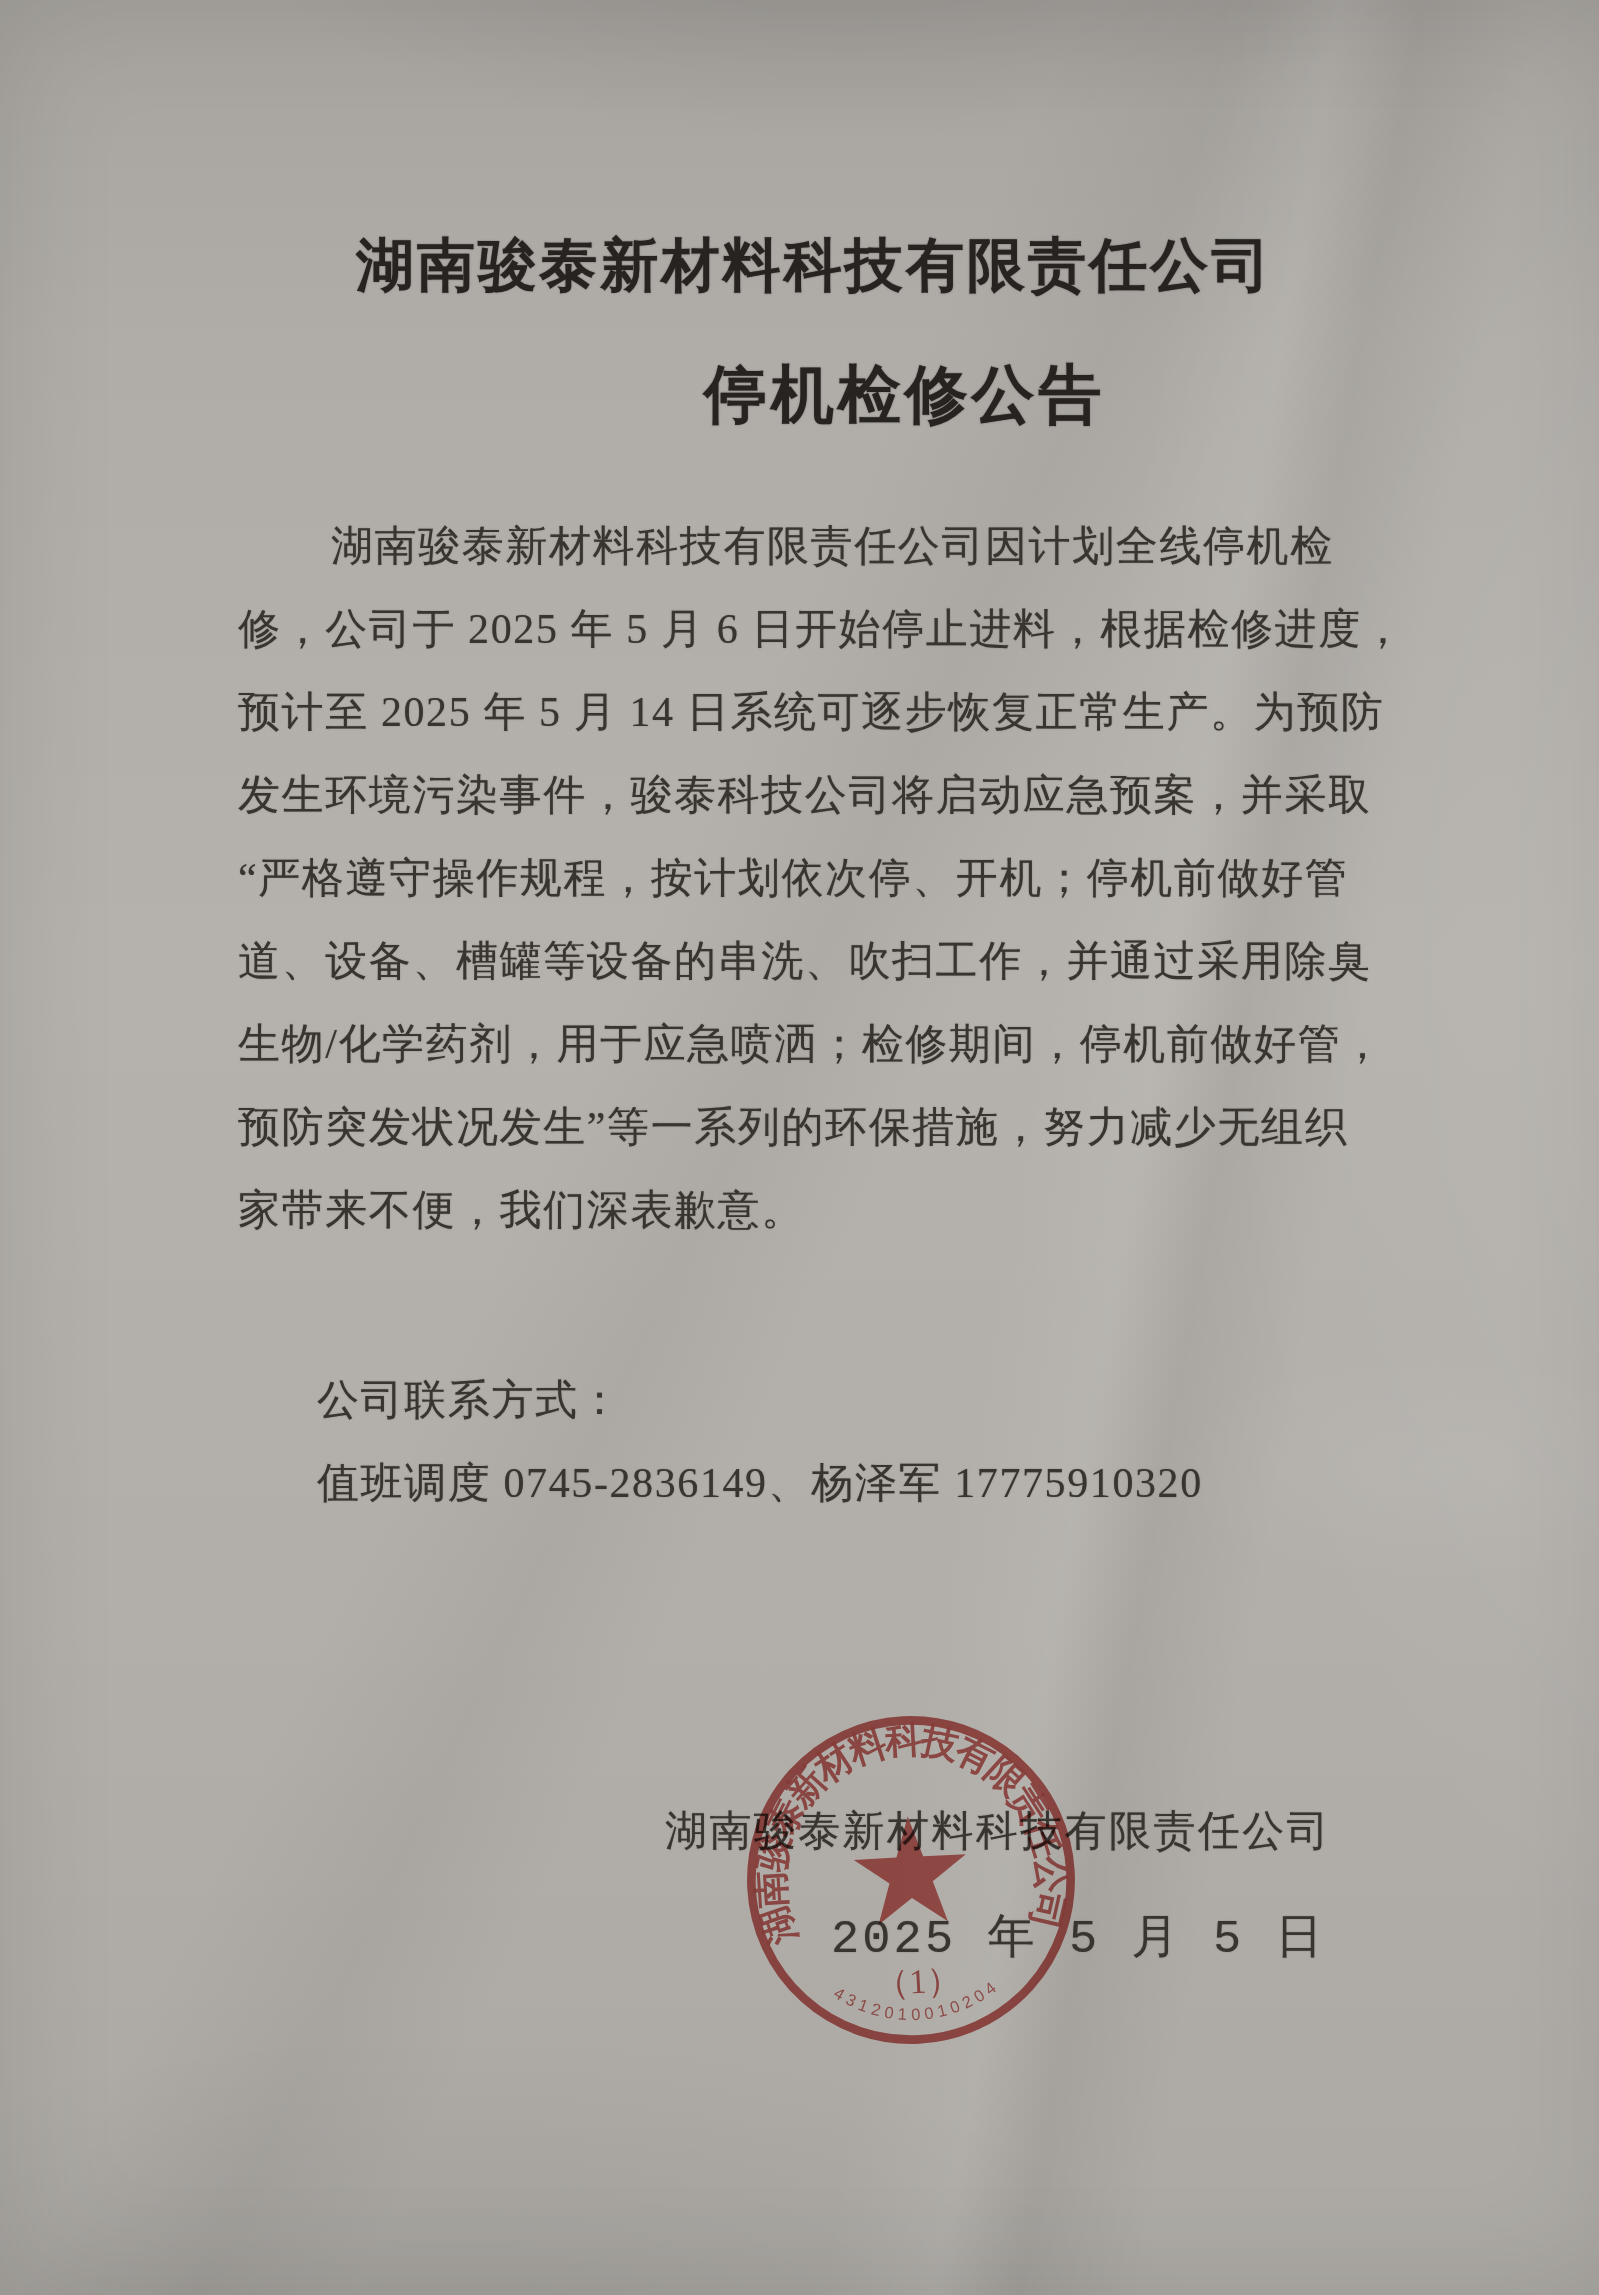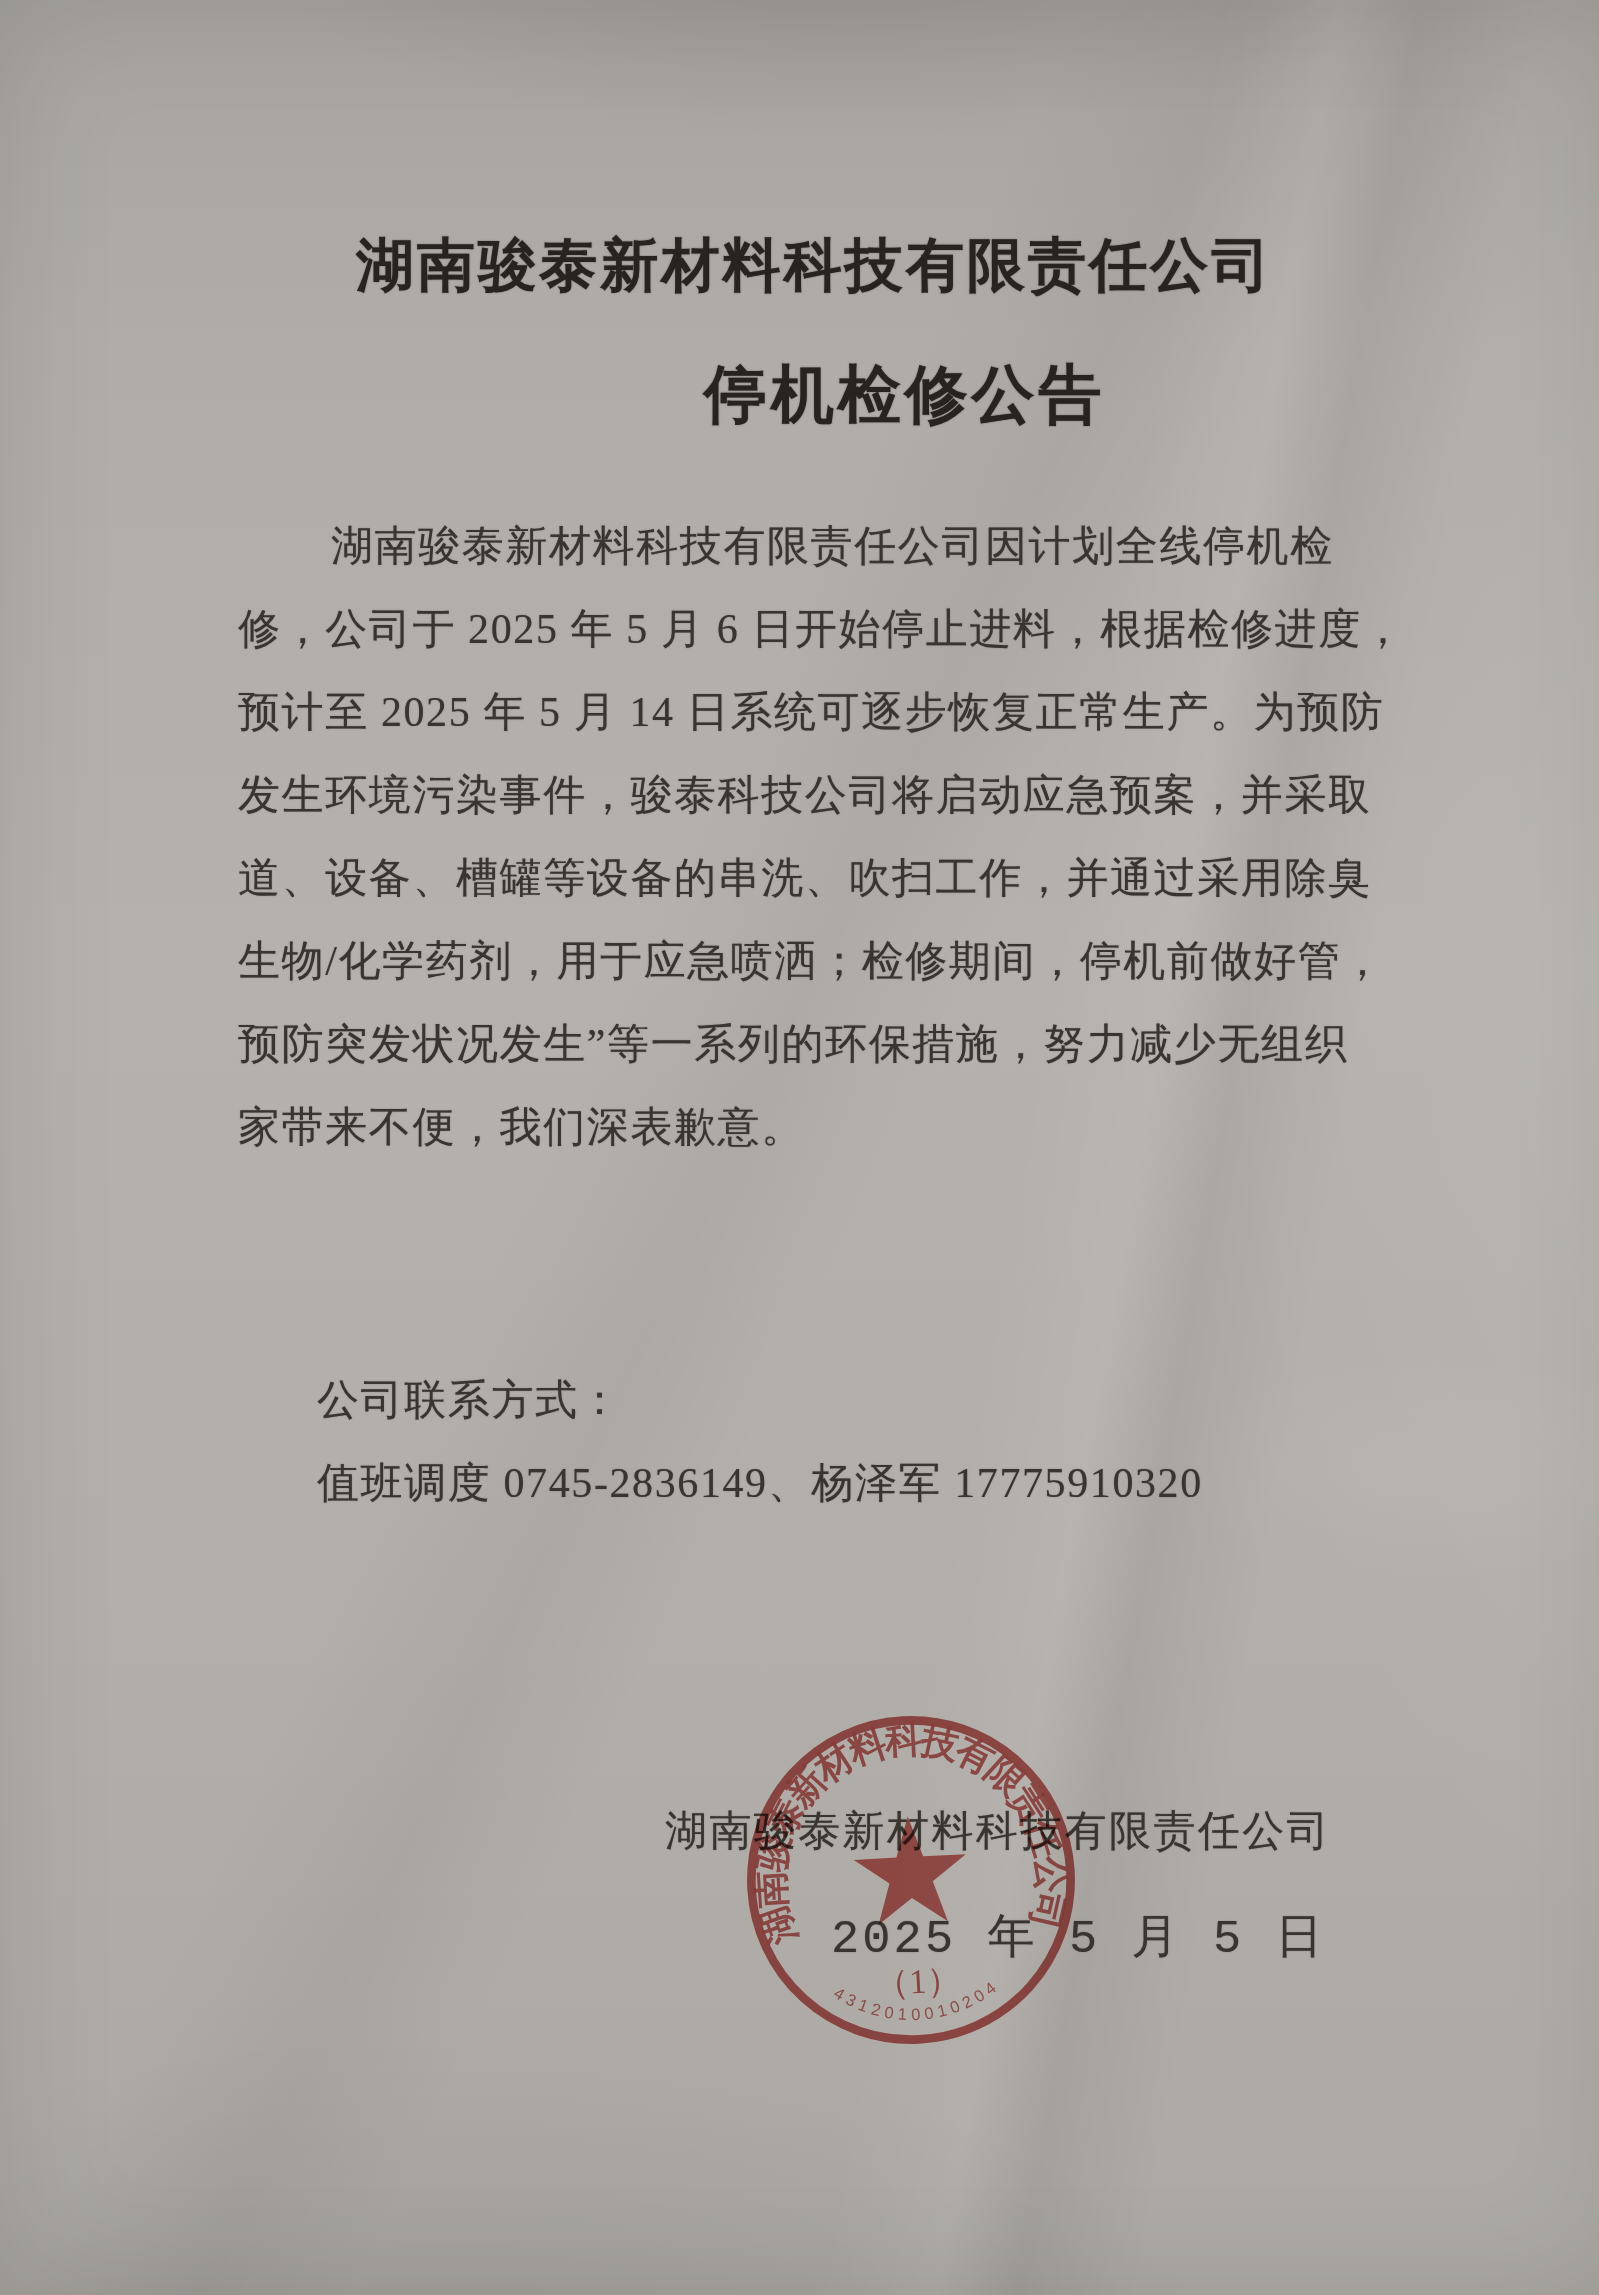--- a/index.html
+++ b/index.html
@@ -73,20 +73,21 @@
   <div class="wrinkles"></div>
 
   <div class="doc-title">湖南骏泰新材料科技有限责任公司</div>
   <div class="doc-subtitle">停机检修公告</div>
 
   <div class="body-text ink">
     <div class="indent">湖南骏泰新材料科技有限责任公司因计划全线停机检</div>
     <div>修，公司于 2025 年 5 月 6 日开始停止进料，根据检修进度，</div>
     <div>预计至 2025 年 5 月 14 日系统可逐步恢复正常生产。为预防</div>
     <div>发生环境污染事件，骏泰科技公司将启动应急预案，并采取</div>
+    <div>“严格遵守操作规程，按计划依次停、开机；停机前做好管</div>
     <div>道、设备、槽罐等设备的串洗、吹扫工作，并通过采用除臭</div>
     <div>生物/化学药剂，用于应急喷洒；检修期间，停机前做好管，</div>
     <div>预防突发状况发生”等一系列的环保措施，努力减少无组织</div>
     <div>家带来不便，我们深表歉意。</div>
   </div>
 
   <div class="contact ink">
     <div>公司联系方式：</div>
     <div>值班调度 0745-2836149、杨泽军 17775910320</div>
   </div>

